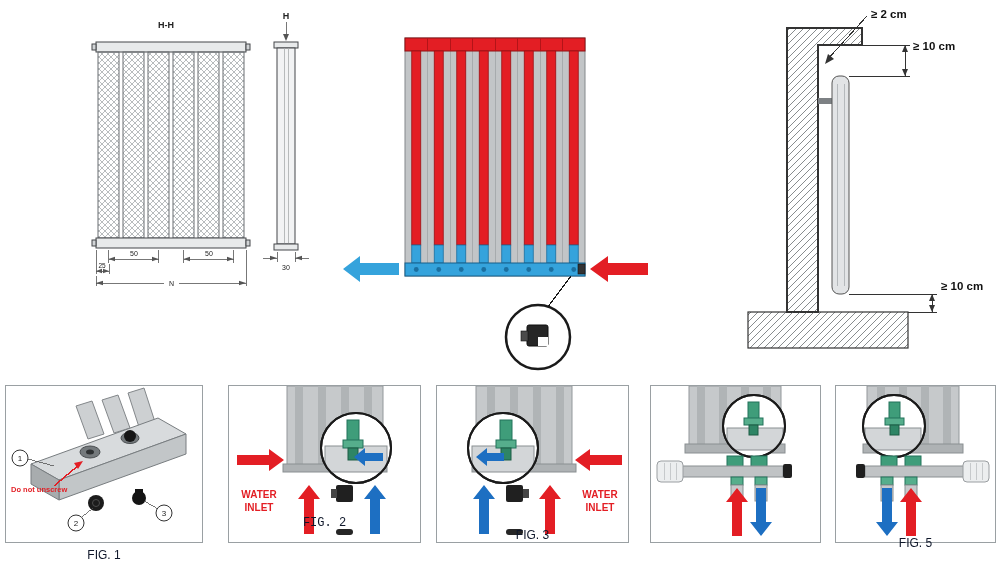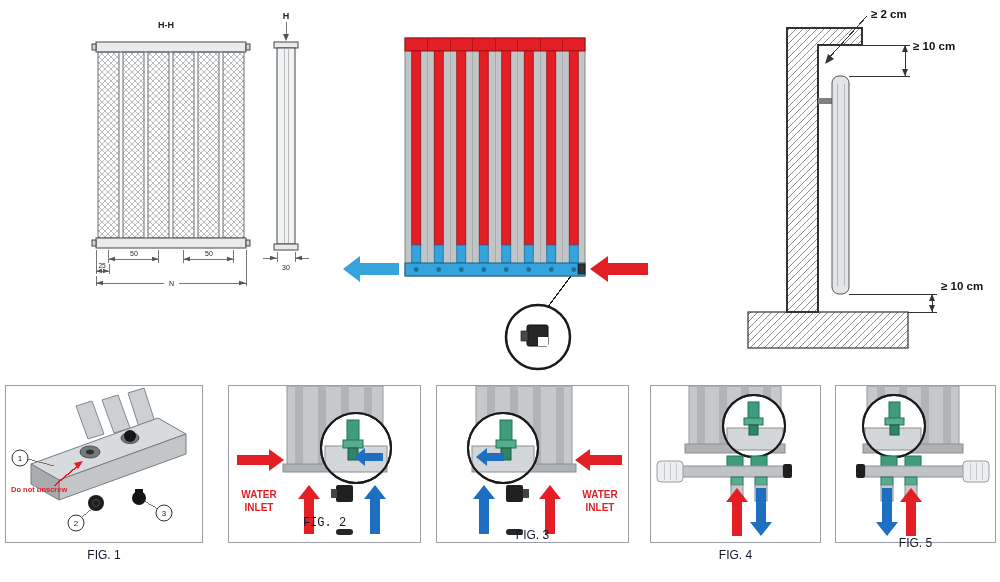--- a/index.html
+++ b/index.html
@@ -388,21 +388,20 @@
         <rect x="132" y="78" width="9" height="14" rx="2" fill="#1f1f1f"></rect>
         <rect x="80" y="91" width="12" height="8" fill="#56ae8c" stroke="#23725a"></rect>
         <rect x="104" y="91" width="12" height="8" fill="#56ae8c" stroke="#23725a"></rect>
         <rect x="80" y="99" width="12" height="16" fill="#c6c9cb" stroke="#8a8f92"></rect>
         <rect x="104" y="99" width="12" height="16" fill="#c6c9cb" stroke="#8a8f92"></rect>
       </g>
       <polygon points="81,150 91,150 91,116 97,116 86,102 75,116 81,116" fill="#e31e24"></polygon>
       <polygon points="105,102 115,102 115,136 121,136 110,150 99,136 105,136" fill="#1d6fc2"></polygon>
     </svg>
   </div>
-  <div class="caption" style="left:650px;top:548px;width:171px;"><span>FIG. 4</span></div>
 
   <div class="panel" style="left:835px;top:385px;width:161px;height:158px;">
     <svg width="159" height="156" viewBox="0 0 159 156">
       <defs>
           <clipPath id="cl5">
             <circle cx="58" cy="40" r="31"></circle>
           </clipPath>
         </defs>
       <g>
         <rect x="31" y="0" width="92" height="62" fill="#c6c9cb" stroke="#93989b"></rect>

